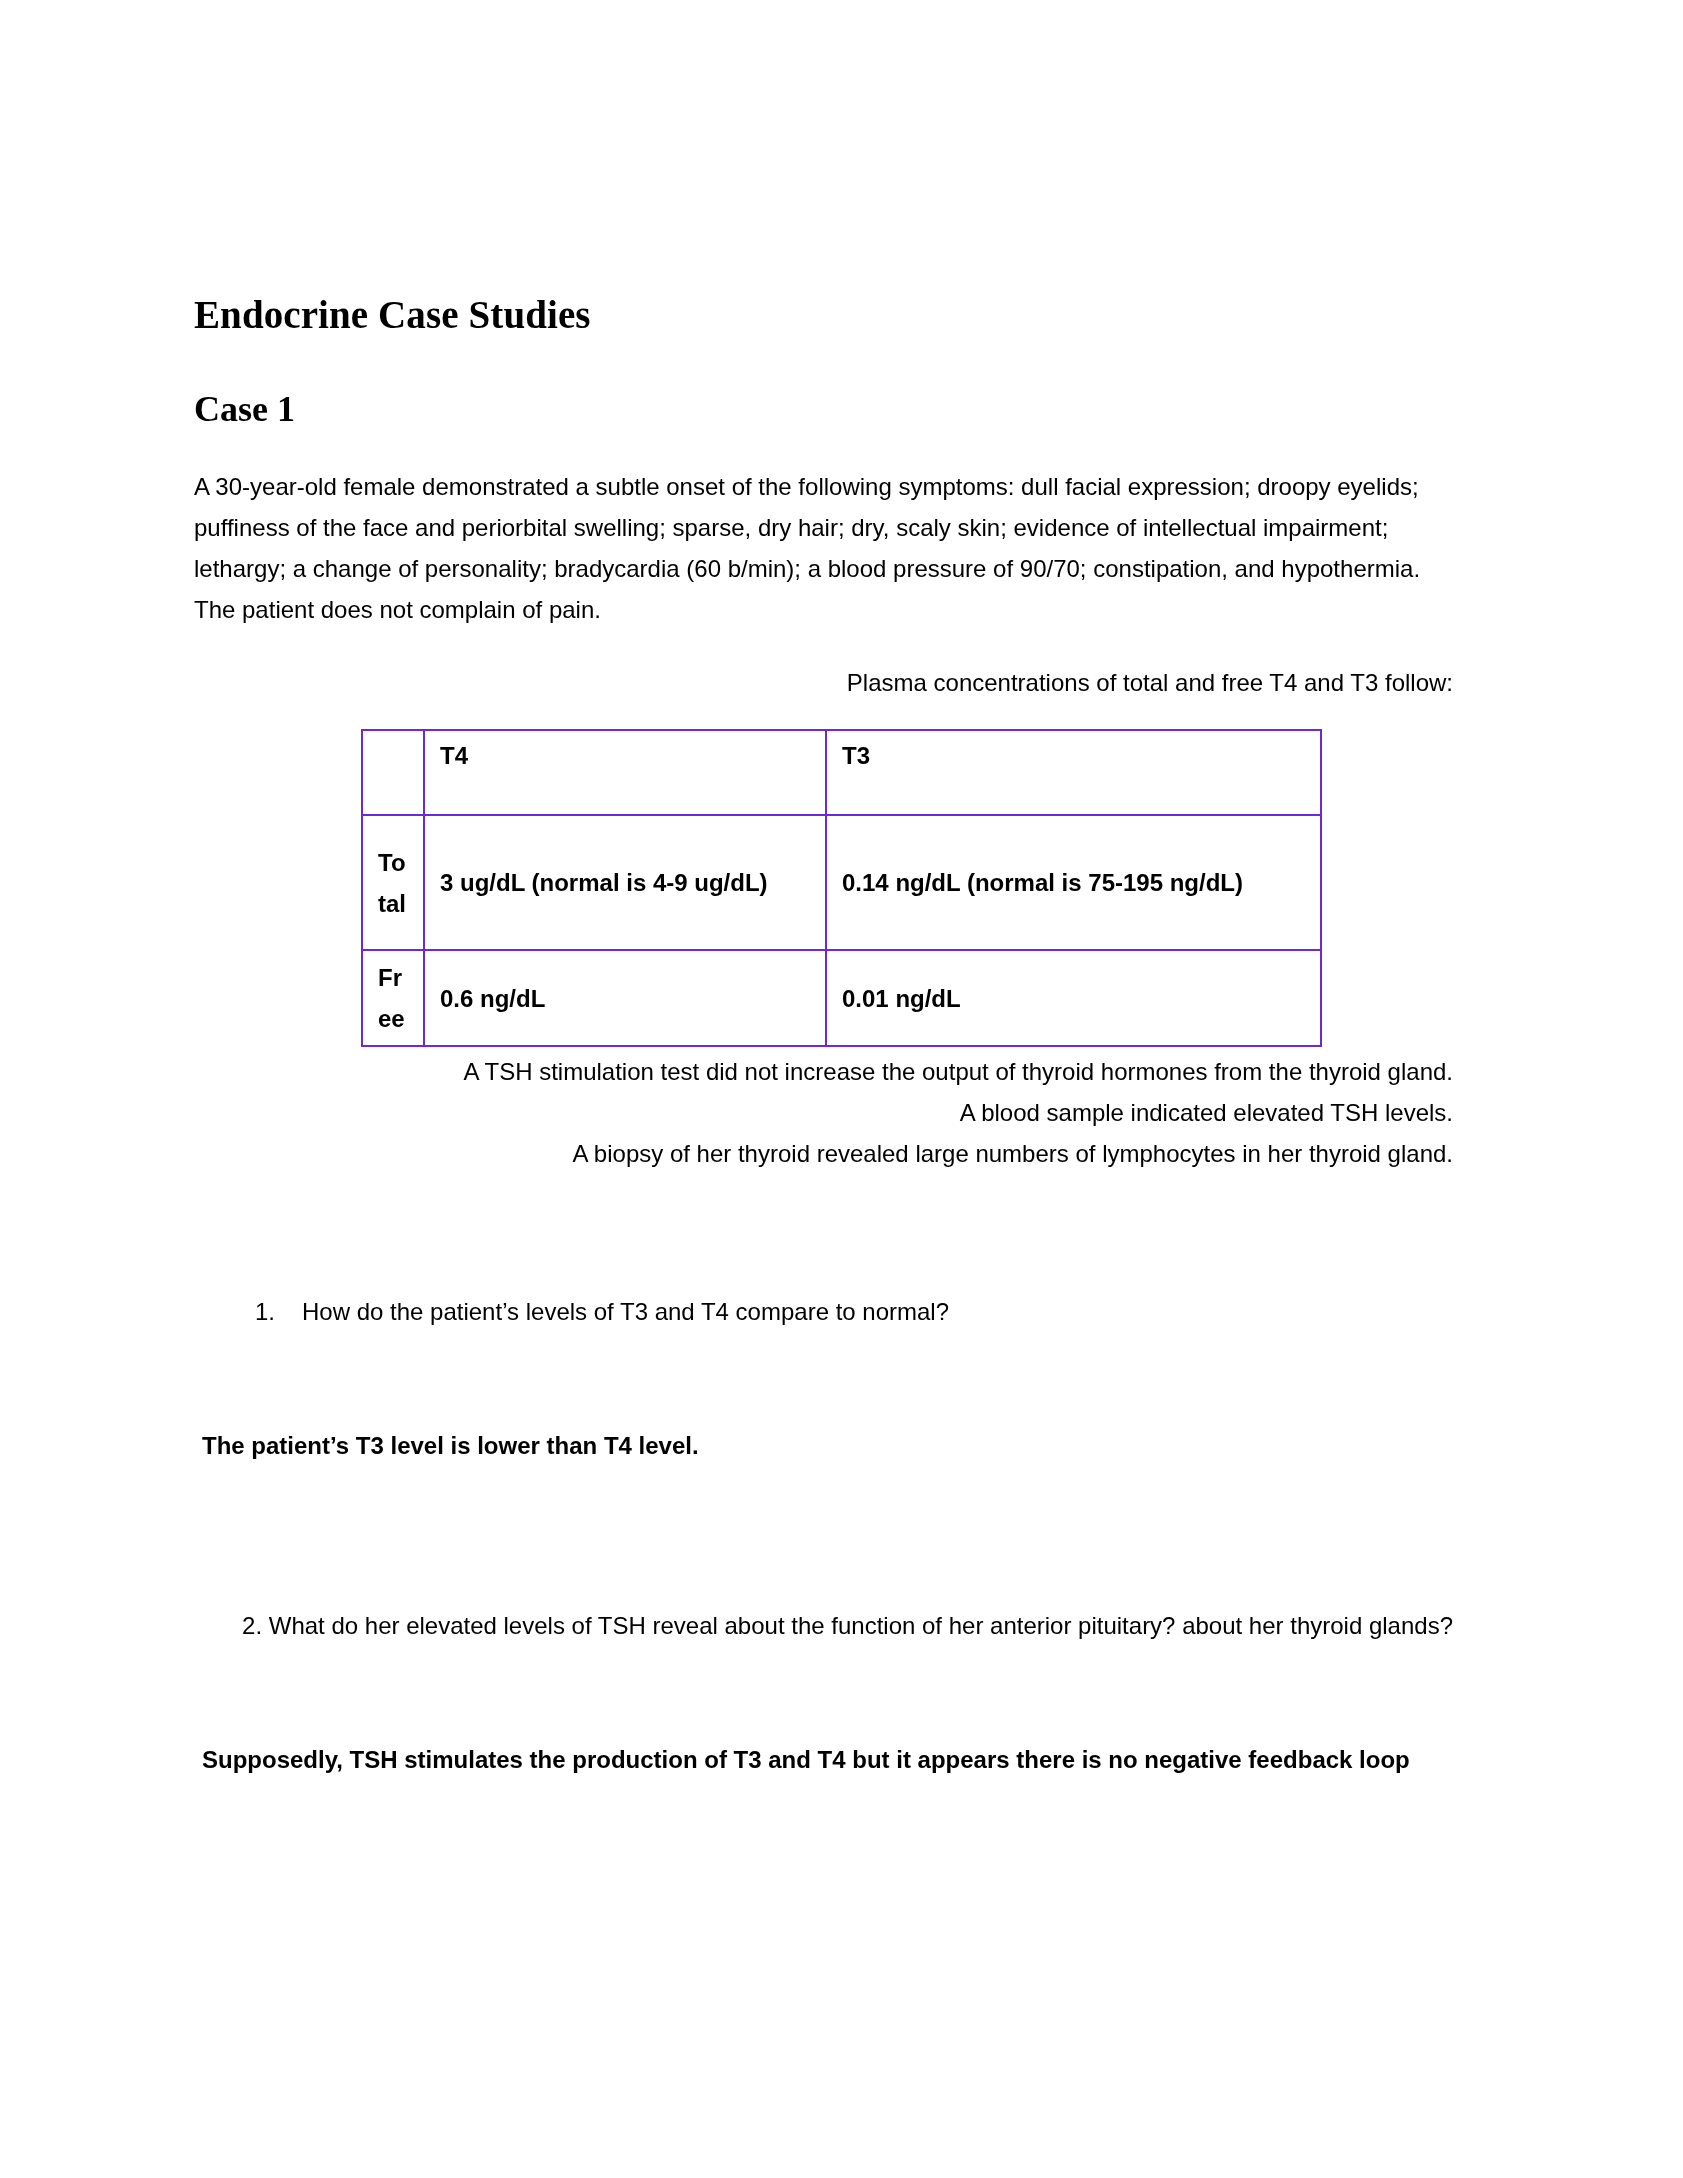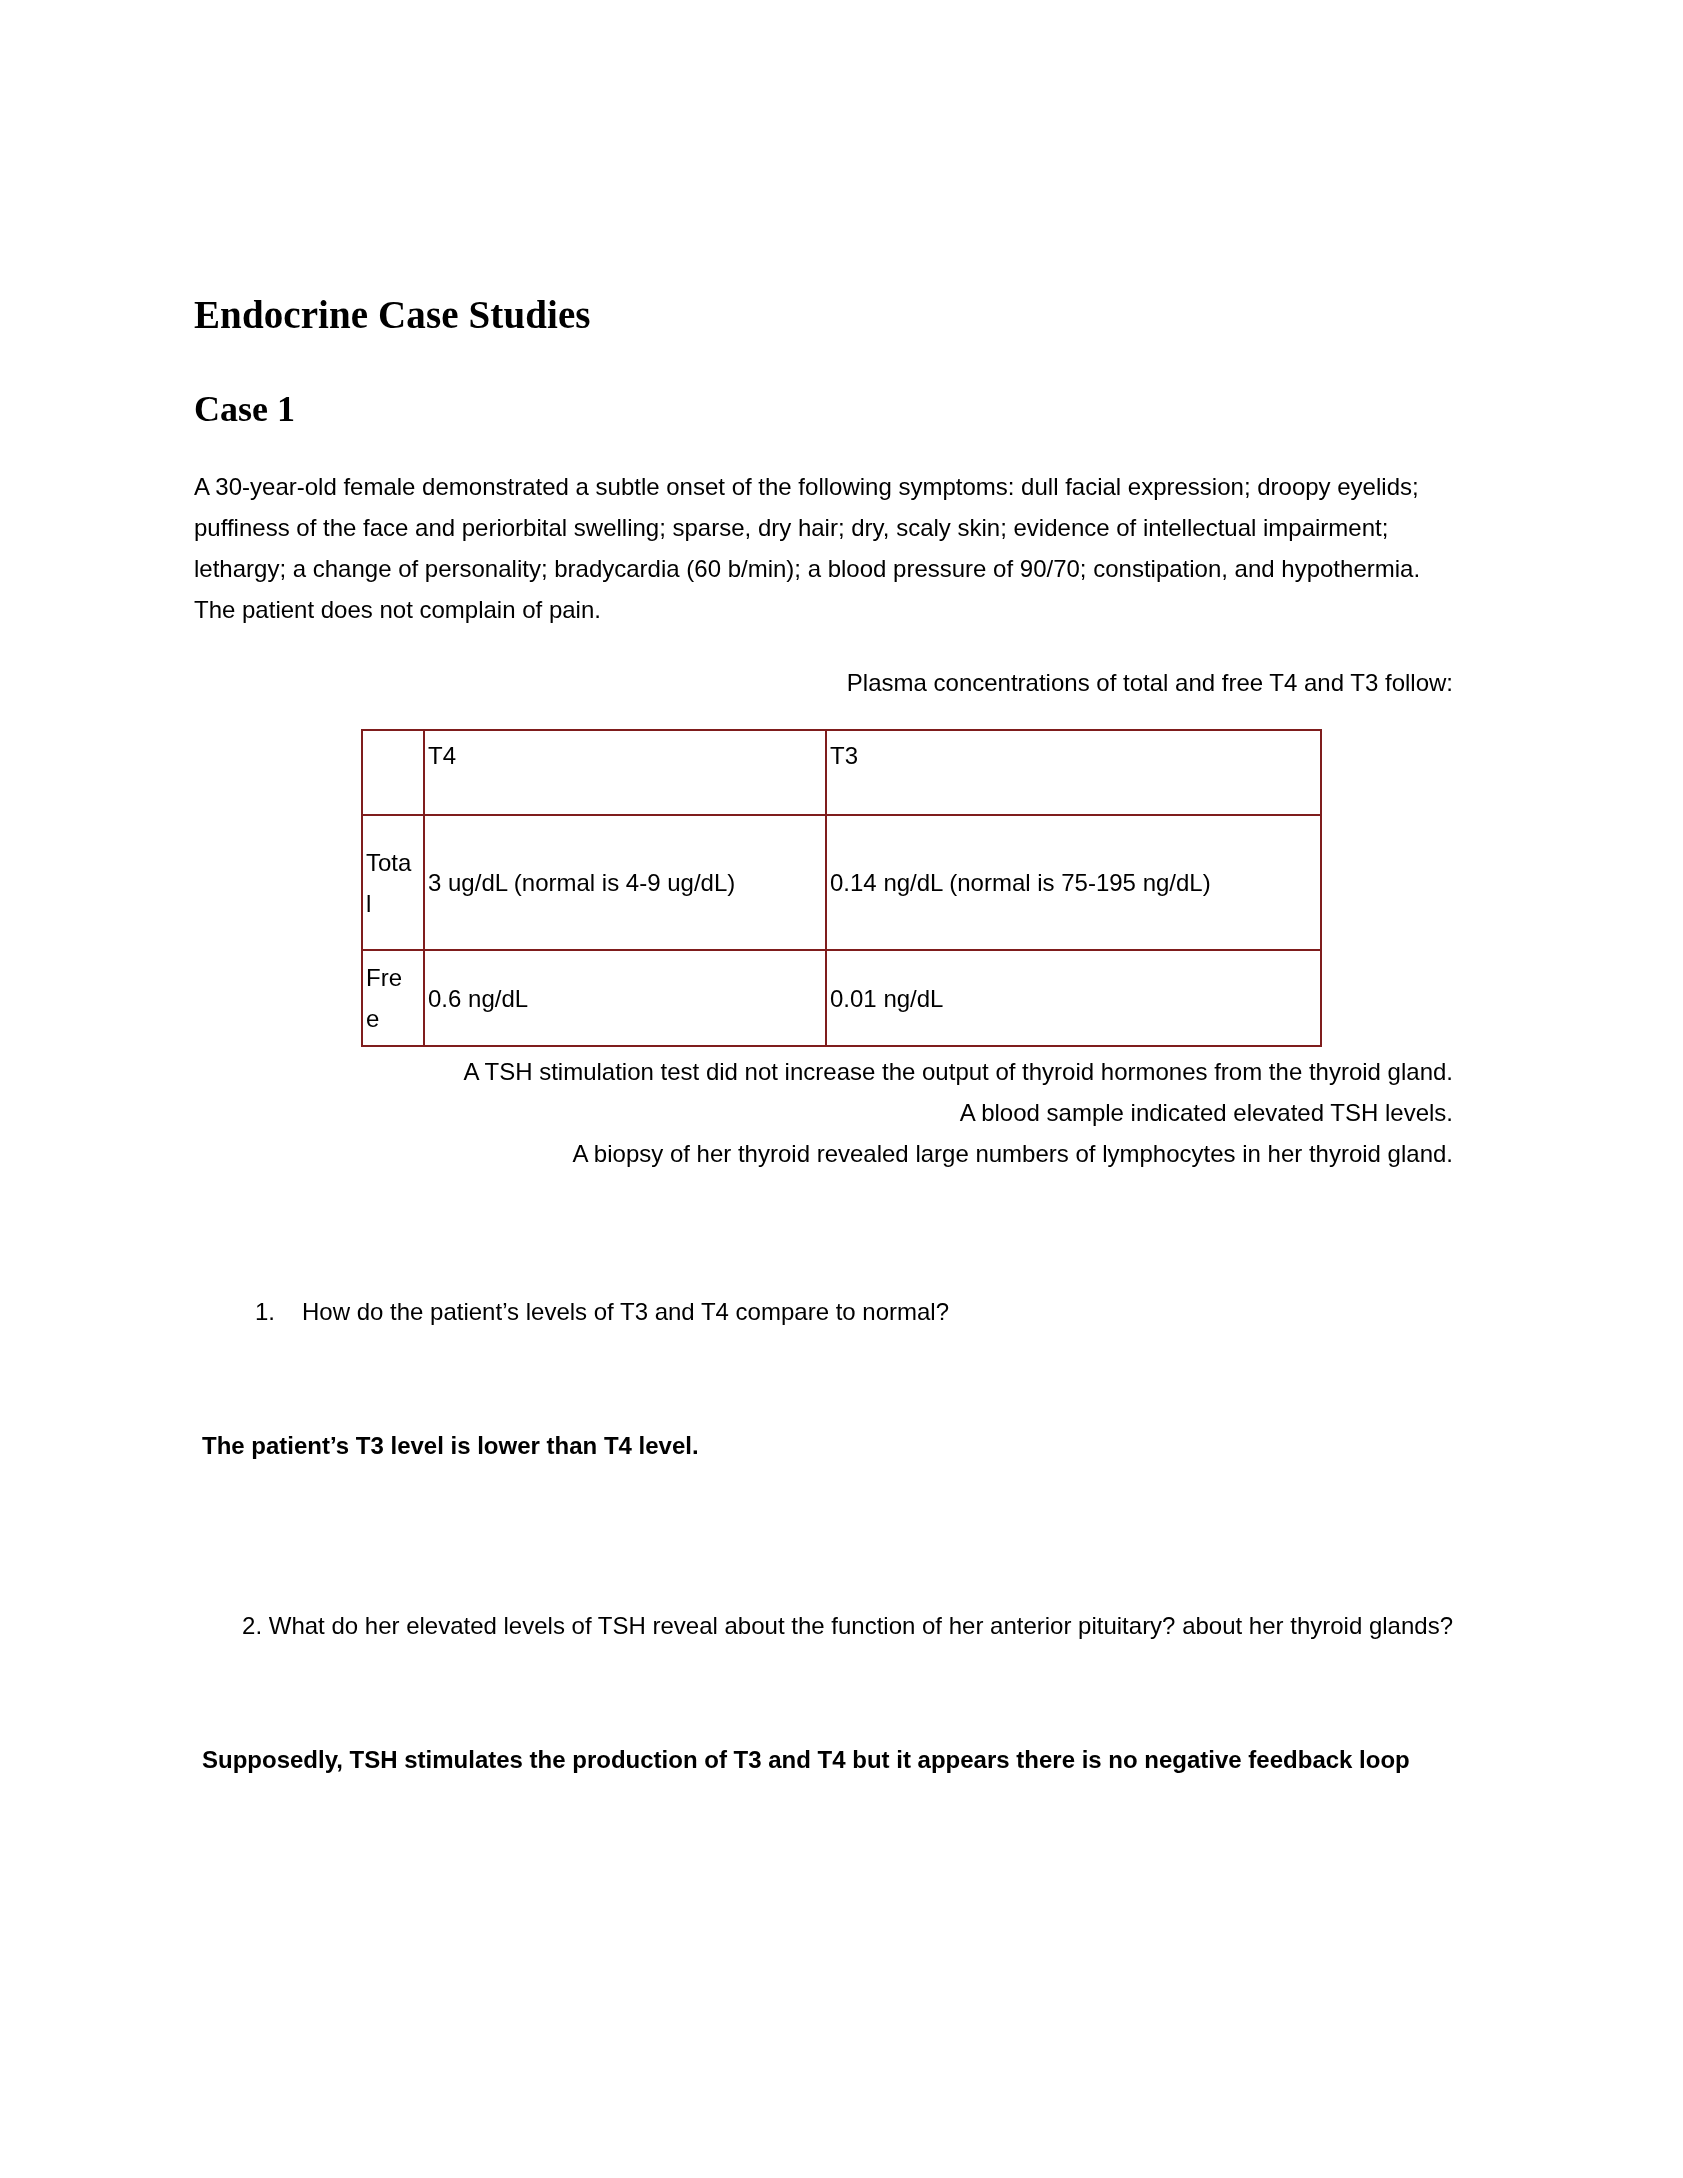--- a/index.html
+++ b/index.html
@@ -84,24 +84,24 @@
   }
   table.labs {
     border-collapse: collapse;
     width: 961px;       
     table-layout: fixed;
     font-family: "Liberation Sans", sans-serif;
     font-size: 24px;
     line-height: 41px;
   }
   table.labs td {
-    border: 2px solid #7f1d1d;
-    padding: 6px 10px 6px 3px;
+    border: 2px solid #6d28d9;
+    padding: 6px 10px 6px 15px;
     vertical-align: middle;
-    font-weight: normal;
+    font-weight: bold;
     word-wrap: break-word;
     overflow-wrap: break-word;
   }
   table.labs .col-label { width: 62px; }
   table.labs .col-t4    { width: 402px; }
   table.labs .col-t3    { width: 495px; }
 
   table.labs tr.head-row td { height: 73px; vertical-align: top; padding-top: 4px; }
   table.labs tr.total-row td { height: 121px; }
   table.labs tr.free-row td { height: 73px; }

